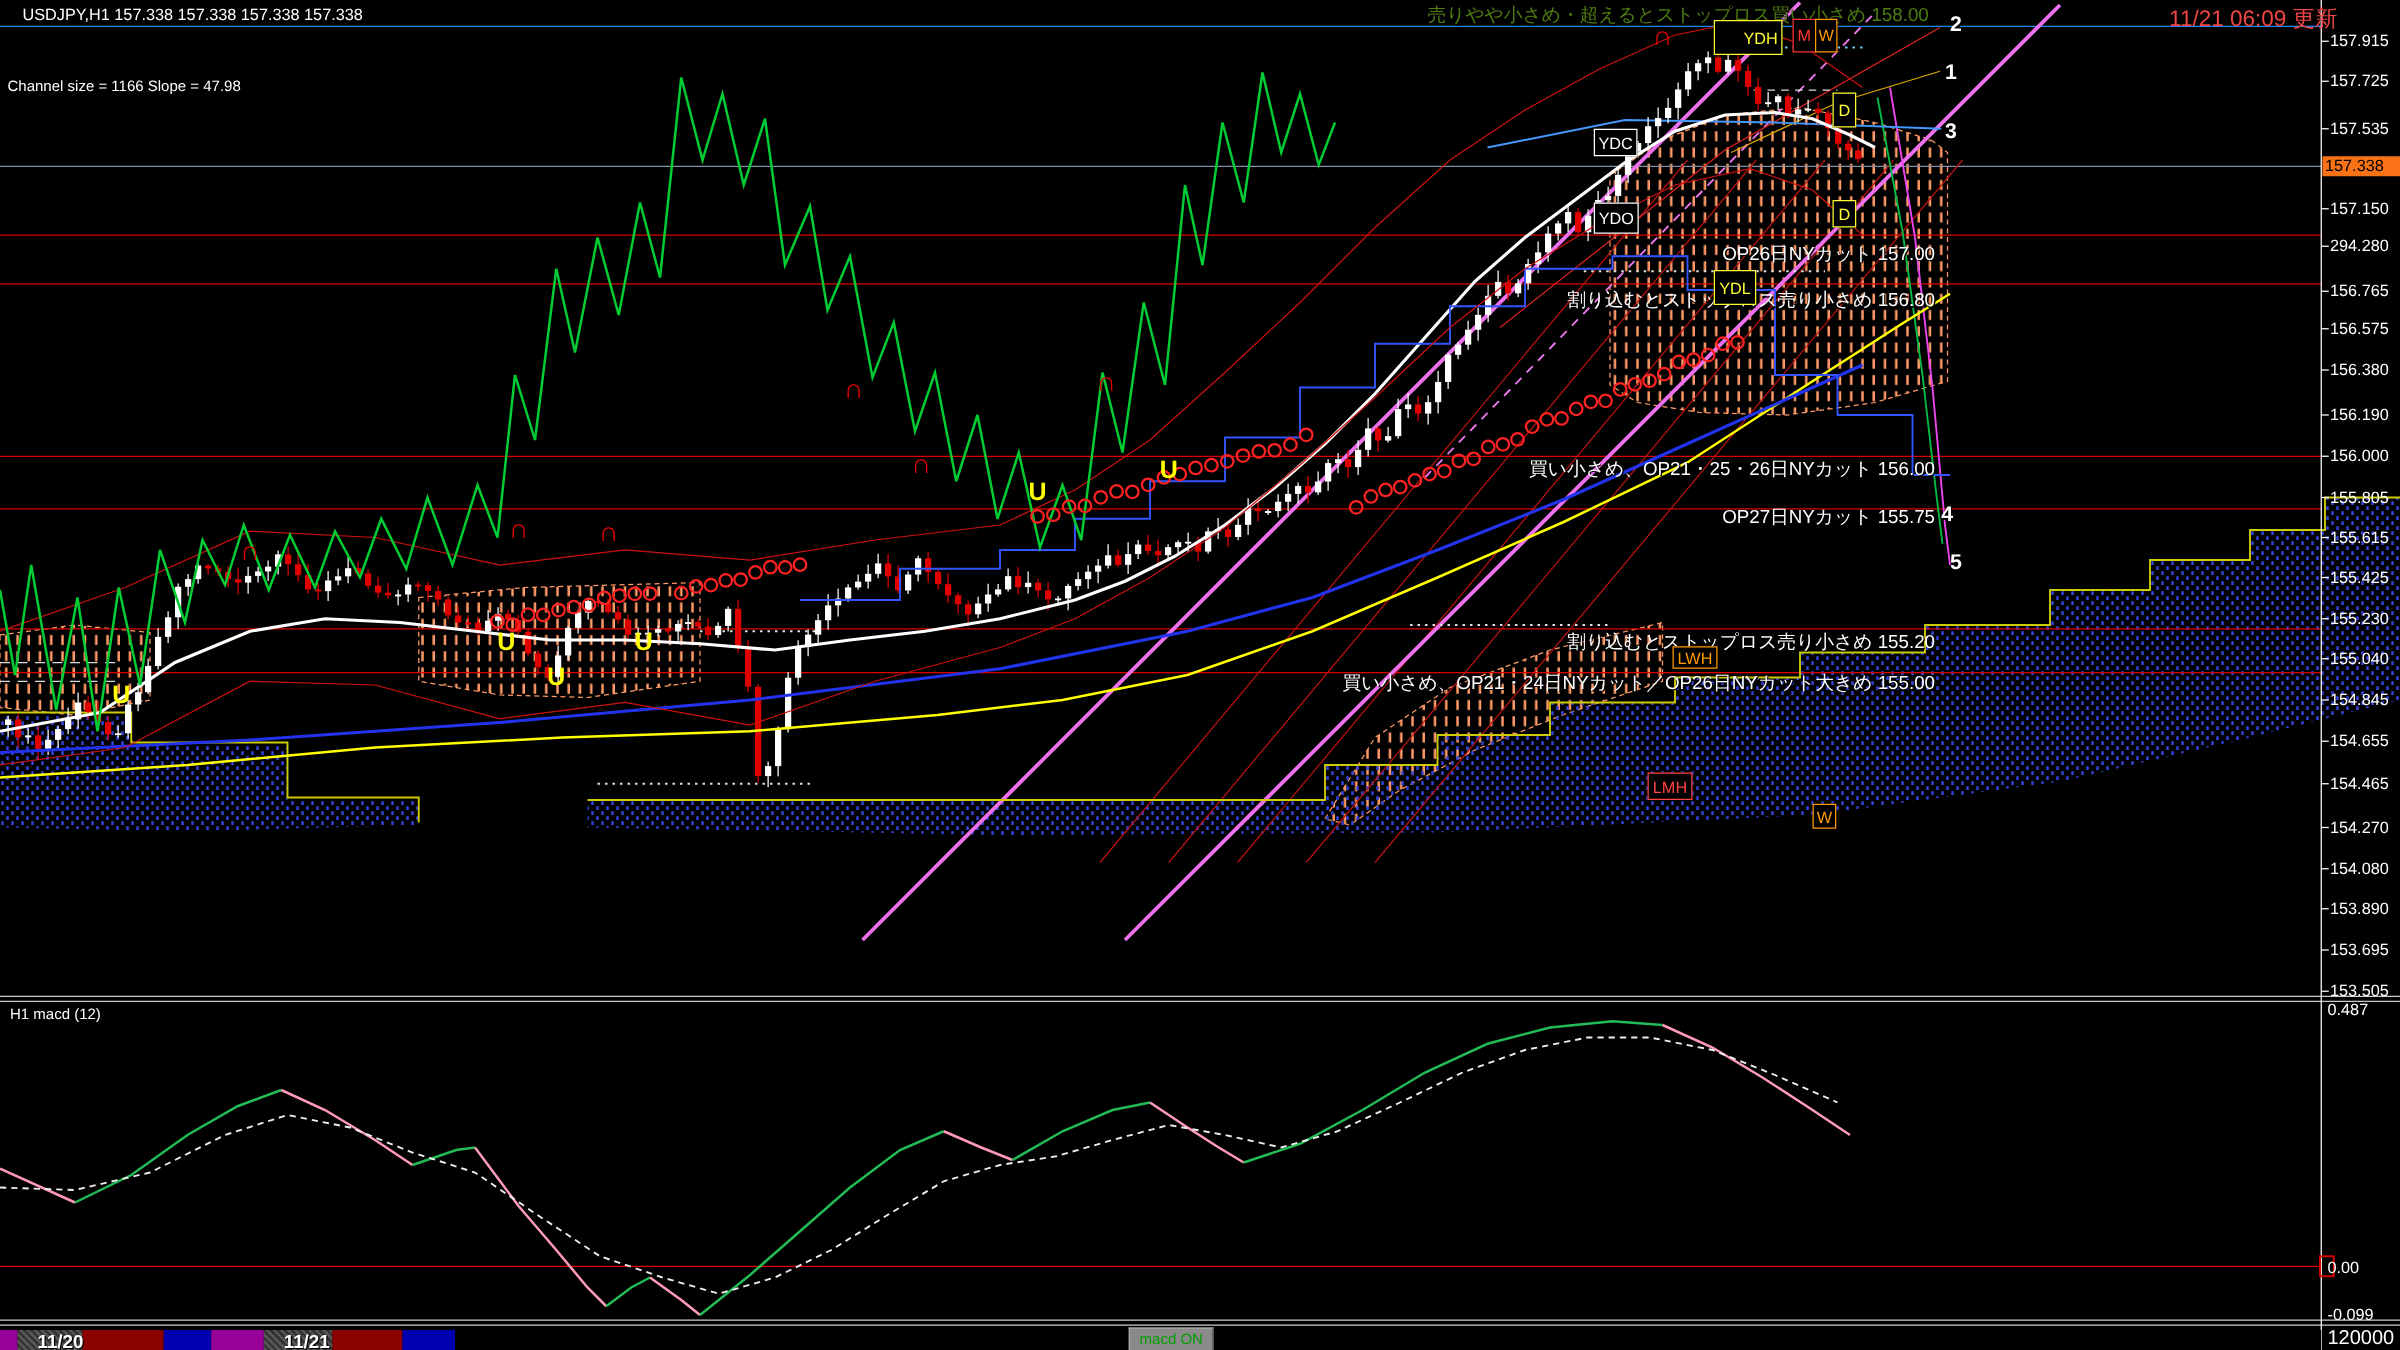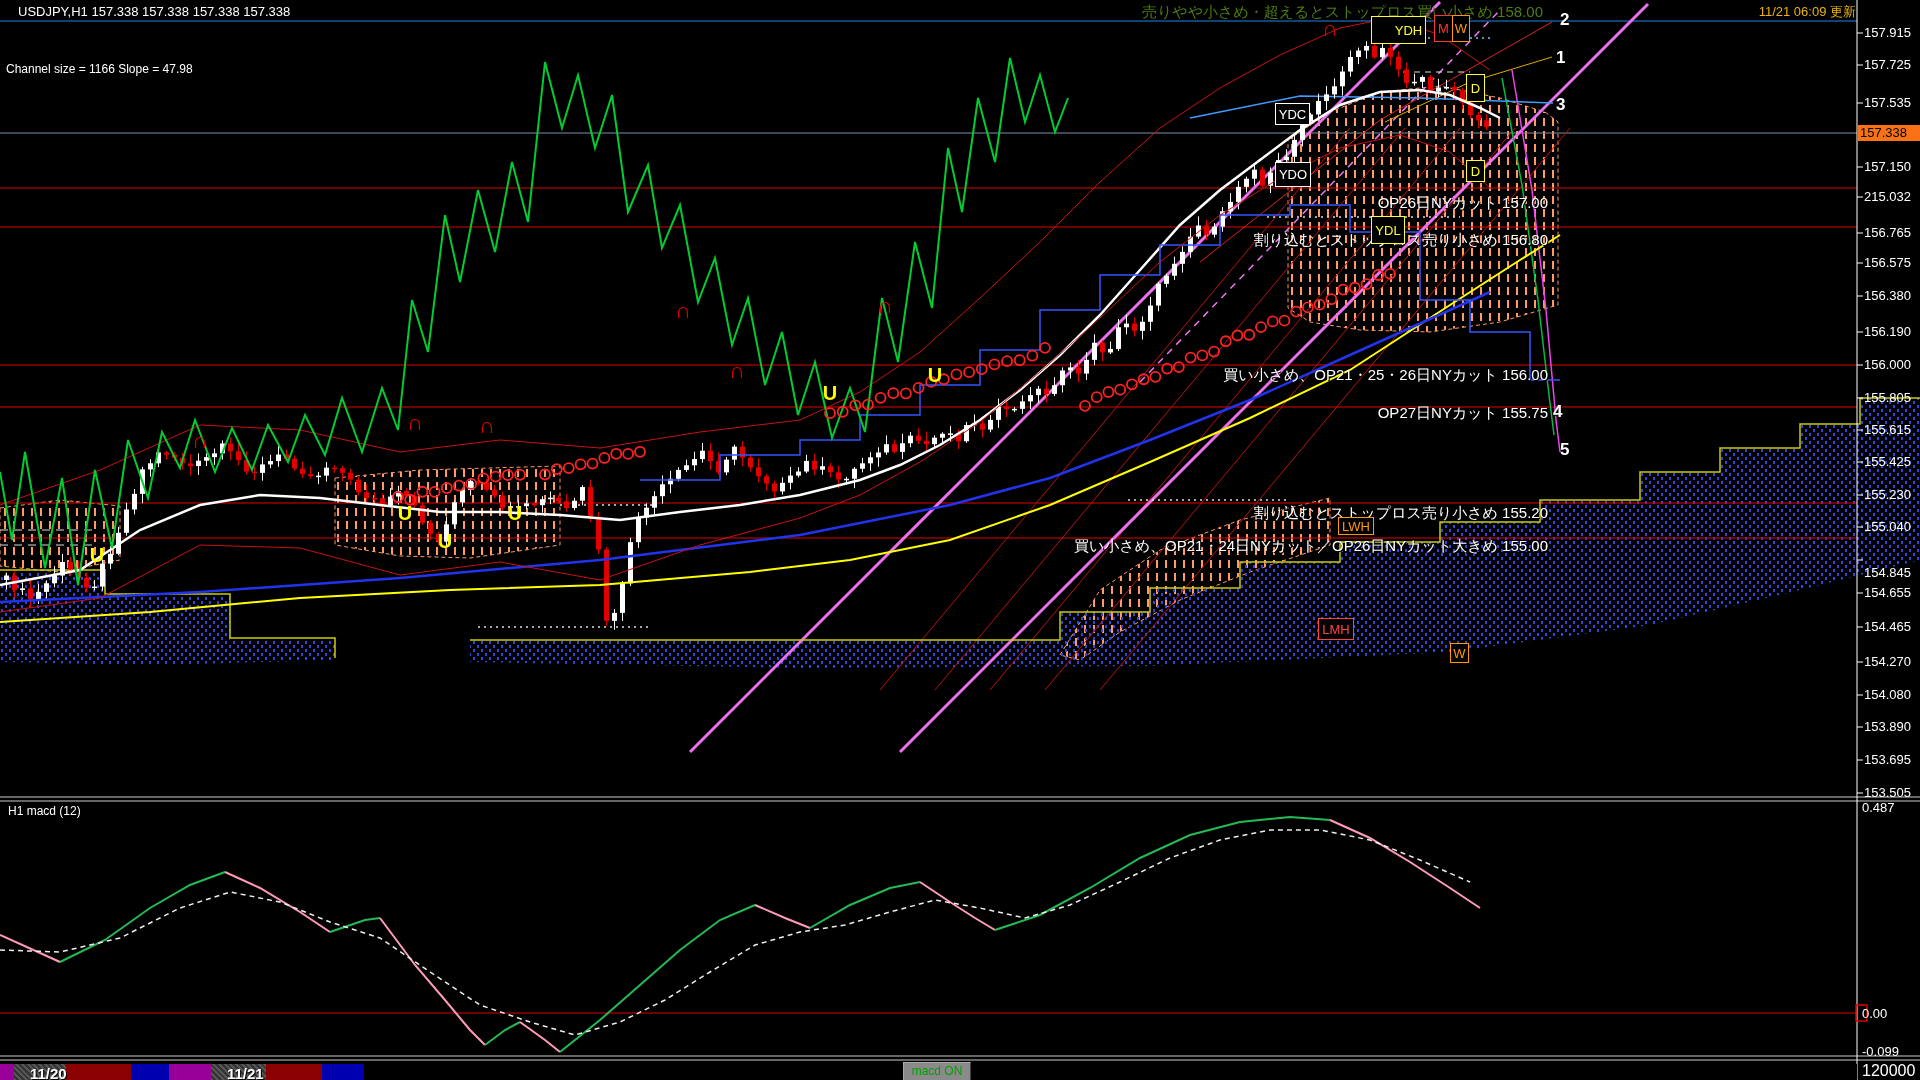--- a/index.html
+++ b/index.html
@@ -4,21 +4,21 @@
 <style>
   html,body{margin:0;padding:0;background:#000;width:1920px;height:1080px;overflow:hidden;
     font-family:"Liberation Sans","DejaVu Sans",sans-serif;}
   #stage{position:absolute;left:0;top:0;width:1920px;height:1080px;background:#000;}
   svg{position:absolute;left:0;top:0;}
   .abs{position:absolute;white-space:nowrap;}
   .hdr{color:#fff;font-size:13px;top:4px;left:18px;}
   .chinfo{color:#fff;font-size:12px;top:62px;left:6px;}
   .watermark{color:#fff;font-size:46px;top:68px;left:56px;letter-spacing:1px;}
   .topnote{color:#4d7c0f;font-size:15px;top:3px;right:377px;text-shadow:1px 1px 0 #000;}
-  .updated{color:#eab308;font-size:13px;top:3px;right:64px;}
+  .updated{color:#ef4444;font-size:18px;top:3px;right:50px;}
   .anno{position:absolute;color:#fff;font-size:15px;right:372px;text-shadow:1px 1px 0 #000;}
   .tagbox{position:absolute;background:#000;border:1px solid;display:flex;align-items:center;justify-content:center;font-size:13px;}
   .trendnum{position:absolute;color:#fff;font-size:17px;font-weight:bold;text-shadow:1px 1px 0 #000;}
   .ptick{position:absolute;left:1864px;color:#fff;font-size:13px;}
   .mtick{position:absolute;left:1862px;color:#fff;font-size:13px;}
   .curbadge{position:absolute;left:1858px;width:61px;height:16px;background:#f97316;color:#000;
     font-size:13px;line-height:16px;padding-left:2px;}
   .macdlabel{position:absolute;left:8px;top:804px;color:#fff;font-size:12px;}
   .strip{position:absolute;left:0;top:1064px;width:1857px;height:16px;background:#000;}
   .seg{position:absolute;top:0;height:16px;}
@@ -615,32 +615,32 @@
       <div class="trendnum" style="left: 1556px; top: 48px;">1</div>
       <div class="trendnum" style="left: 1556px; top: 95px;">3</div>
       <div class="trendnum" style="left: 1553px; top: 402px;">4</div>
       <div class="trendnum" style="left: 1560px; top: 440px;">5</div>
     </div>
   <div id="pticks">
       <div class="ptick" style="top: 25px;">157.915</div>
       <div class="ptick" style="top: 57px;">157.725</div>
       <div class="ptick" style="top: 95px;">157.535</div>
       <div class="ptick" style="top: 159px;">157.150</div>
-      <div class="ptick" style="top: 189px;">215.032</div>
+      <div class="ptick" style="top: 189px;">294.280</div>
       <div class="ptick" style="top: 225px;">156.765</div>
       <div class="ptick" style="top: 255px;">156.575</div>
       <div class="ptick" style="top: 288px;">156.380</div>
       <div class="ptick" style="top: 324px;">156.190</div>
       <div class="ptick" style="top: 357px;">156.000</div>
       <div class="ptick" style="top: 390px;">155.805</div>
       <div class="ptick" style="top: 422px;">155.615</div>
       <div class="ptick" style="top: 454px;">155.425</div>
       <div class="ptick" style="top: 487px;">155.230</div>
       <div class="ptick" style="top: 519px;">155.040</div>
-      <div class="ptick" style="top: 565px;">154.845</div>
+      <div class="ptick" style="top: 552px;">154.845</div>
       <div class="ptick" style="top: 585px;">154.655</div>
       <div class="ptick" style="top: 619px;">154.465</div>
       <div class="ptick" style="top: 654px;">154.270</div>
       <div class="ptick" style="top: 687px;">154.080</div>
       <div class="ptick" style="top: 719px;">153.890</div>
       <div class="ptick" style="top: 752px;">153.695</div>
       <div class="ptick" style="top: 785px;">153.505</div>
     </div>
   <div id="mticks">
       <div class="mtick" style="top: 800px;">0.487</div>

